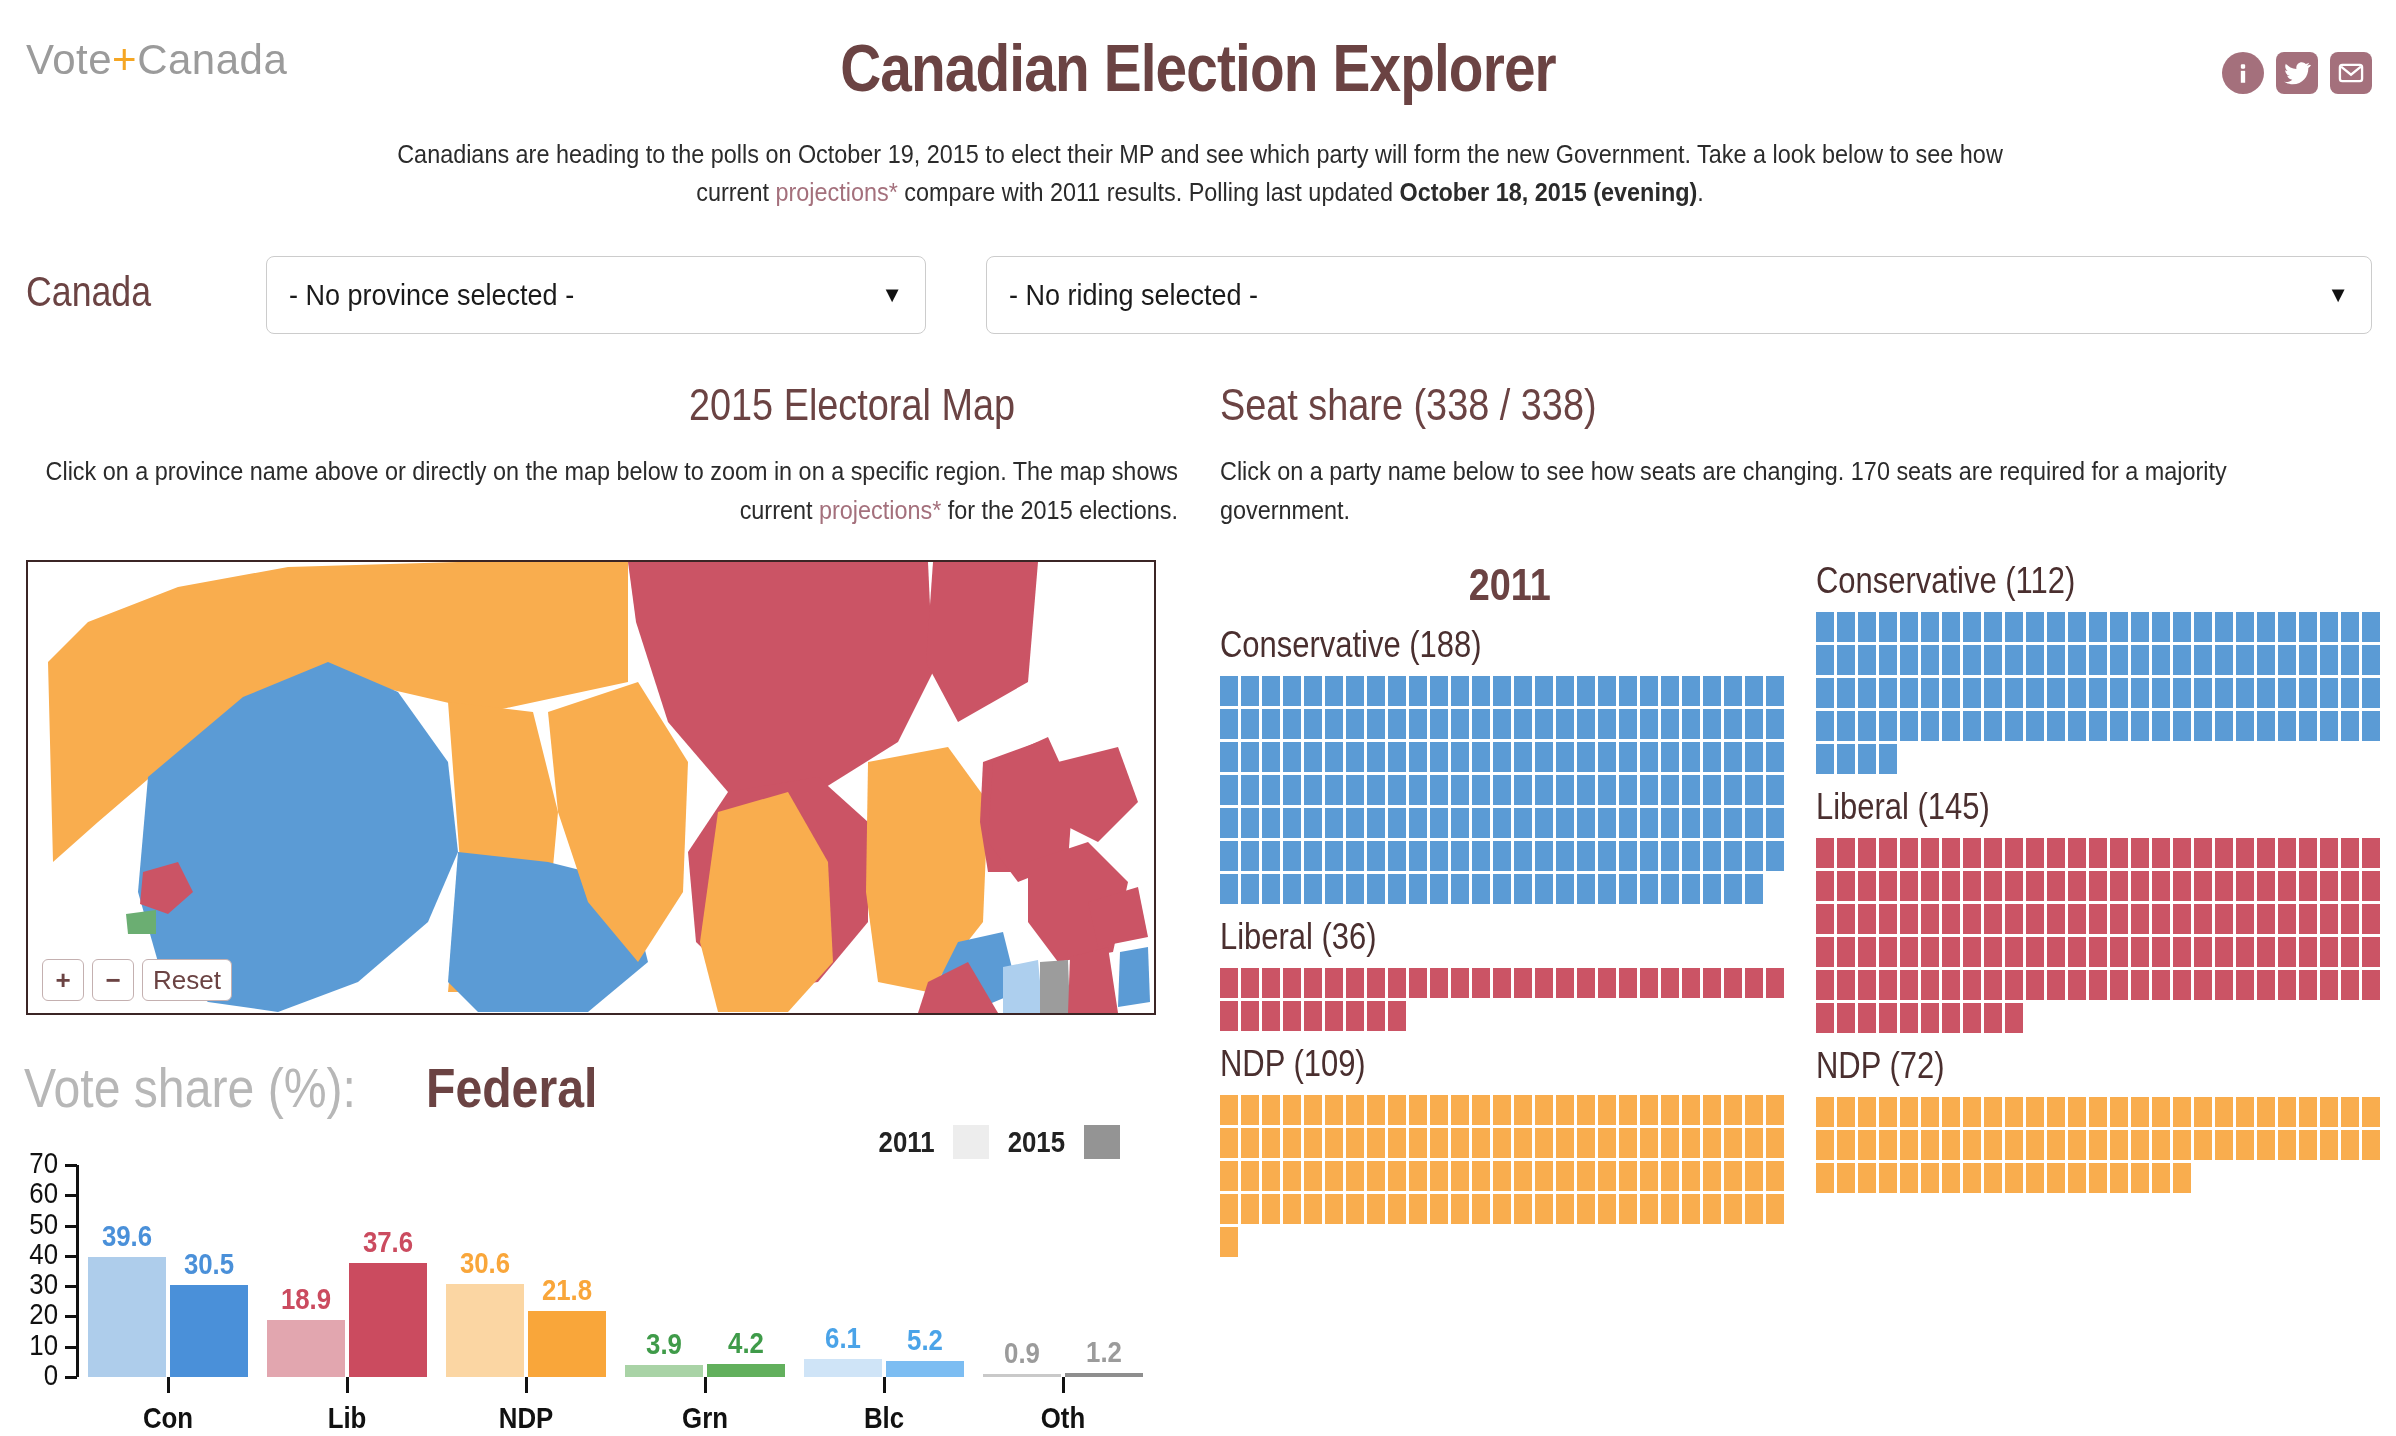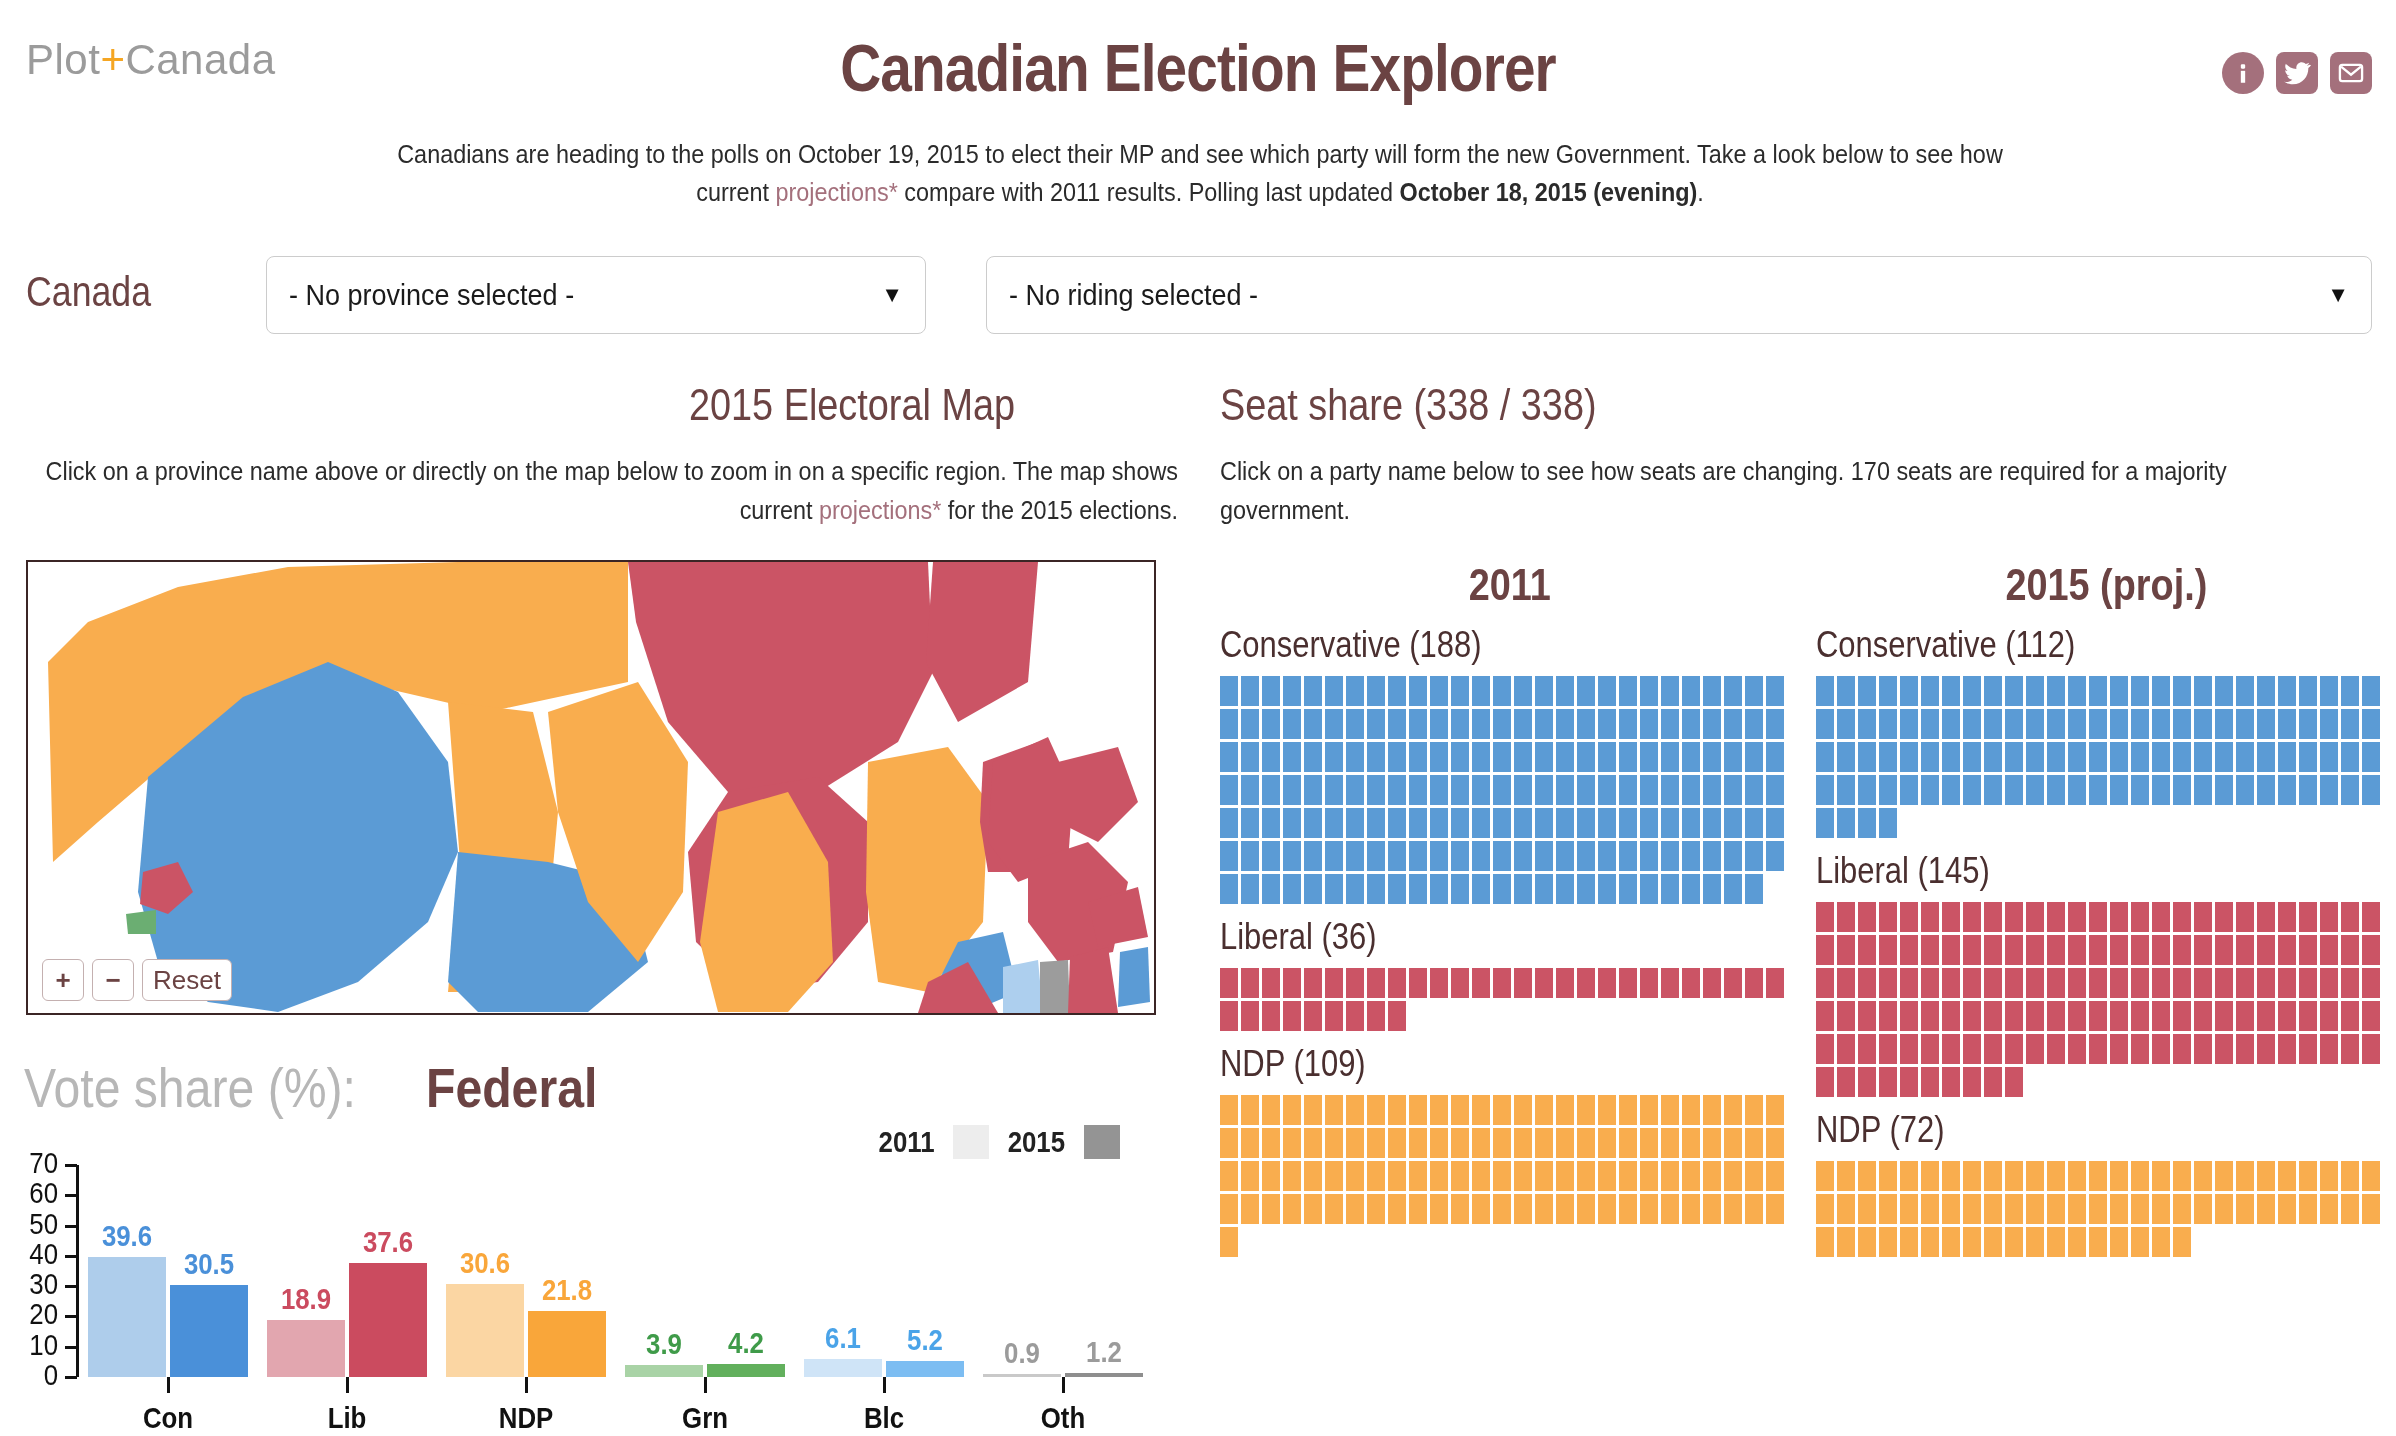--- a/index.html
+++ b/index.html
@@ -130,21 +130,21 @@
     transform: scaleX(0.86); transform-origin:left top;
   }
   .squares { display:flex; flex-wrap:wrap; gap:3px 3px; width:100%; }
   .sq-seat { width:18px; height:30px; flex:0 0 auto; }
 </style>
 </head>
 <body>
 
 <div id="topbar">
   <div id="brand">
-    <span>Plot</span><span class="plus">+</span><span>Canada</span>
+    <span>Vote</span><span class="plus">+</span><span>Canada</span>
   </div>
   <div id="apptitle">Canadian Election Explorer</div>
   <div id="social">
     <div class="sicon circle">
       <svg width="26" height="26" viewBox="0 0 24 24">
           <rect x="10" y="4" width="4" height="4" rx="1" fill="#fff"></rect>
           <rect x="10" y="10" width="4" height="11" fill="#fff"></rect>
         </svg>
     </div>
     <div class="sicon sq">
@@ -651,21 +651,20 @@
           <div class="sq-seat" style="background: rgb(249, 173, 78);"></div>
           <div class="sq-seat" style="background: rgb(249, 173, 78);"></div>
           <div class="sq-seat" style="background: rgb(249, 173, 78);"></div>
           <div class="sq-seat" style="background: rgb(249, 173, 78);"></div>
           <div class="sq-seat" style="background: rgb(249, 173, 78);"></div>
           <div class="sq-seat" style="background: rgb(249, 173, 78);"></div>
         </div>
       </div>
     </div>
   <div class="seat-col" id="col-2015">
-      <div class="year-head"><span>2015 (proj.)</span></div>
       <div class="party-block">
         <div class="party-name">Conservative (112)</div>
         <div class="squares">
           <div class="sq-seat" style="background: rgb(91, 155, 213);"></div>
           <div class="sq-seat" style="background: rgb(91, 155, 213);"></div>
           <div class="sq-seat" style="background: rgb(91, 155, 213);"></div>
           <div class="sq-seat" style="background: rgb(91, 155, 213);"></div>
           <div class="sq-seat" style="background: rgb(91, 155, 213);"></div>
           <div class="sq-seat" style="background: rgb(91, 155, 213);"></div>
           <div class="sq-seat" style="background: rgb(91, 155, 213);"></div>

